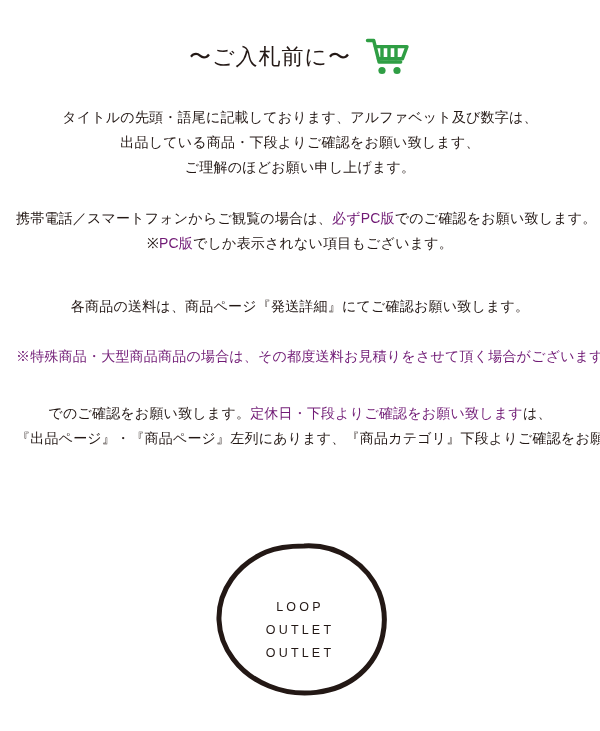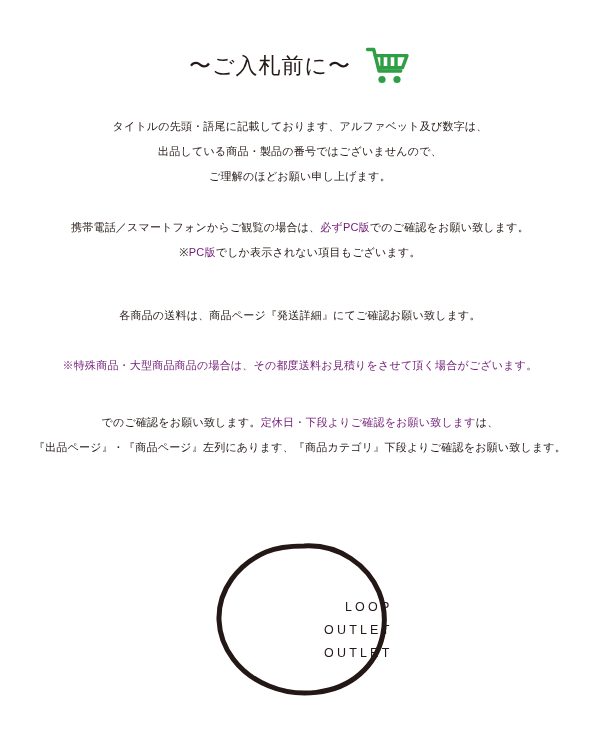--- a/index.html
+++ b/index.html
@@ -19,42 +19,42 @@
     width: 600px;
     height: 731px;
     box-sizing: border-box;
   }
   
   .header {
     display: flex;
     align-items: center;
     justify-content: center;
     gap: 14px;
-    padding-top: 40px;
+    padding-top: 31px;
     height: 52px;
   }
   .header-title {
     font-size: 22px;
     letter-spacing: 1px;
     color: #231815;
     font-family: "Liberation Sans", sans-serif;
     white-space: nowrap;
   }
   .cart-icon {
     display: block;
     width: 46px;
     height: 42px;
   }
   
   .content {
     padding: 0 16px;
     text-align: center;
   }
   .para {
-    font-size: 11px;
+    font-size: 14px;
     line-height: 25px;
     color: #231815;
     letter-spacing: 0.2px;
   }
   .para .line {
     display: block;
     white-space: nowrap;
   }
   .red {
     color: #701a75;
@@ -81,21 +81,21 @@
   .logo svg {
     position: absolute;
     left: 0;
     top: 0;
   }
   .logo-text {
     position: absolute;
     left: 0;
     right: 0;
     top: 56px;
-    text-align: right;
+    text-align: center;
     font-size: 12.5px;
     line-height: 23px;
     letter-spacing: 3.2px;
     color: #231815;
     font-family: "Liberation Sans", sans-serif;
   }
   .logo-text span { display: block; }
 </style>
 </head>
 <body>
@@ -114,21 +114,21 @@
         <circle cx="17" cy="34.5" r="3.6" fill="#2f9e44"></circle>
         <circle cx="32" cy="34.5" r="3.6" fill="#2f9e44"></circle>
       </svg>
     </span>
   </div>
 
   <div class="content">
 
     <div class="para block-1">
       <span class="line">タイトルの先頭・語尾に記載しております、アルファベット及び数字は、</span>
-      <span class="line">出品している商品・製品の番号ではございませんので、</span>
+      <span class="line">出品している商品・下段よりご確認をお願い致します、</span>
       <span class="line">ご理解のほどお願い申し上げます。</span>
     </div>
 
     <div class="para block-2">
       <span class="line"><span>携帯電話／スマートフォンからご観覧の場合は、</span><span class="red">必ずPC版</span><span>でのご確認をお願い致します。</span></span>
       <span class="line"><span>※</span><span class="red">PC版</span><span>でしか表示されない項目もございます。</span></span>
     </div>
 
     <div class="para block-3">
       <span class="line">各商品の送料は、商品ページ『発送詳細』にてご確認お願い致します。</span>

